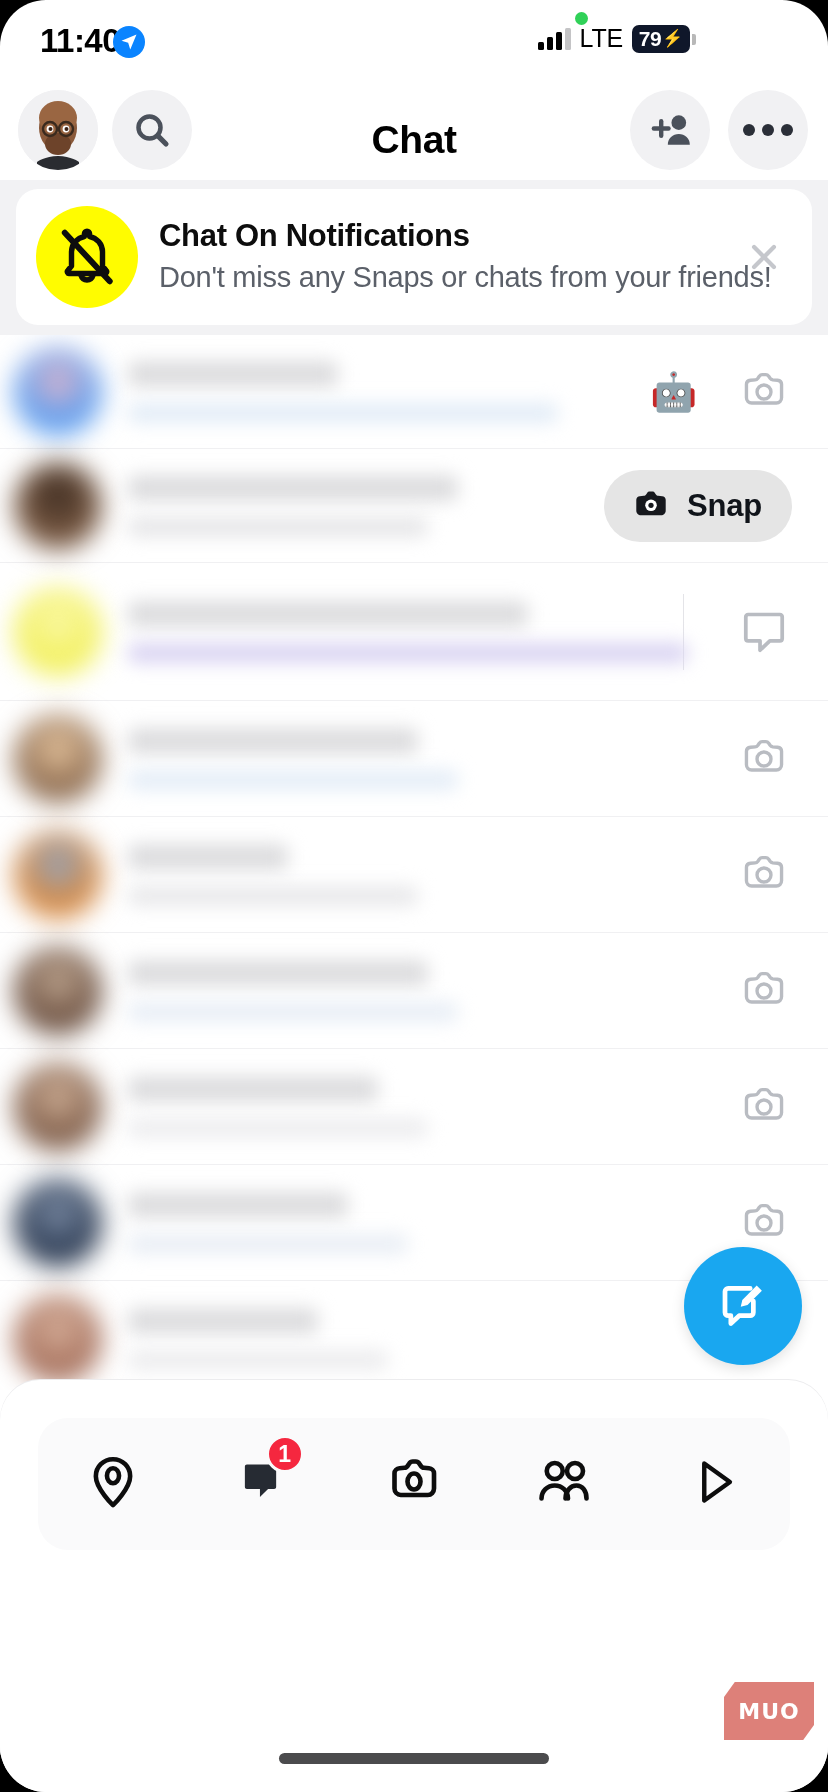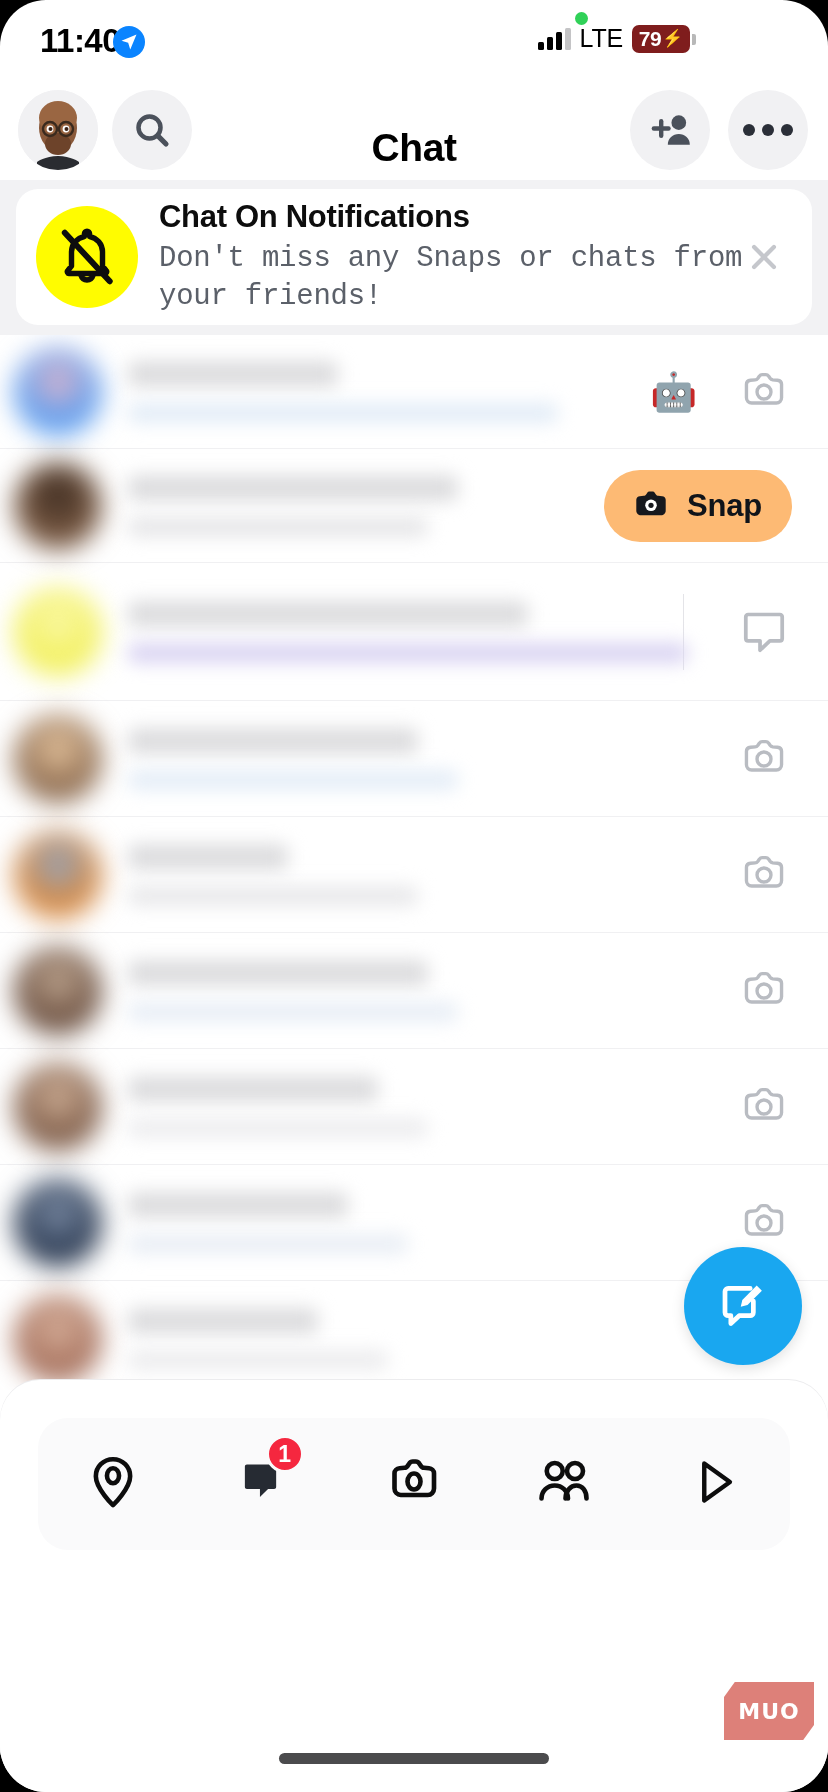--- a/index.html
+++ b/index.html
@@ -45,21 +45,21 @@
   }
   .sig { display: flex; align-items: flex-end; gap: 3px; height: 22px; }
   .sig i { display: block; width: 6px; background: #000; border-radius: 1.5px; }
   .sig i:nth-child(1) { height: 8px; }
   .sig i:nth-child(2) { height: 13px; }
   .sig i:nth-child(3) { height: 18px; }
   .sig i:nth-child(4) { height: 22px; background: #c4c4c6; }
   .lte { font-size: 25px; font-weight: 500; color: #000; letter-spacing: -0.2px; }
   .batt {
     position: relative; width: 58px; height: 28px;
-    border-radius: 7px; background: #7f1d1d;
+    border-radius: 7px; background: #0f172a;
     display: flex; align-items: center; justify-content: center;
   }
   .batt::after {
     content: ""; position: absolute; right: -6px; top: 9px;
     width: 4px; height: 11px; border-radius: 0 2px 2px 0;
     background: rgba(0,0,0,0.28);
   }
   .batt-pct {
     font-size: 21px; font-weight: bold; color: #fff;
     letter-spacing: -0.5px; margin-right: 1px;
@@ -77,21 +77,21 @@
     width: 80px; height: 80px; border-radius: 50%;
     background: #f1f1f3; overflow: hidden;
   }
   .search-btn {
     position: absolute; left: 112px; top: 6px;
     width: 80px; height: 80px; border-radius: 50%;
     background: #f1f1f3;
     display: flex; align-items: center; justify-content: center;
   }
   .hdr-title {
-    position: absolute; left: 0; top: 16px; width: 828px; height: 96px;
+    position: absolute; left: 0; top: 8px; width: 828px; height: 96px;
     display: flex; align-items: center; justify-content: center;
     font-size: 39px; font-weight: bold; color: #000;
     letter-spacing: -0.4px;
   }
   .addfriend-btn {
     position: absolute; right: 118px; top: 6px;
     width: 80px; height: 80px; border-radius: 50%;
     background: #f1f1f3;
     display: flex; align-items: center; justify-content: center;
   }
@@ -127,21 +127,21 @@
     display: flex; align-items: center; justify-content: center;
     flex: 0 0 auto;
   }
   .banner-text { margin-left: 21px; }
   .banner-title {
     font-size: 31px; font-weight: bold; color: #0d0d0d;
     letter-spacing: -0.3px; line-height: 1.22;
   }
   .banner-sub {
     font-size: 29px; color: #5b6069; letter-spacing: -0.25px;
-    line-height: 1.3; margin-top: 4px; font-family: Liberation Mono, monospace;
+    line-height: 1.3; margin-top: 4px;
   }
   .banner-close {
     position: absolute; right: 26px; top: 50%;
     transform: translateY(-50%);
     width: 44px; height: 44px;
     display: flex; align-items: center; justify-content: center;
   }
 
   
   .chatlist {
@@ -179,21 +179,21 @@
     display: flex; align-items: center; justify-content: flex-end;
     padding-right: 36px; gap: 0;
   }
   .cam-icon { width: 56px; display:flex; align-items:center; justify-content:center;}
   .row-divider {
     width: 1.5px; height: 76px; background: #e4e4e8;
     margin-right: 52px;
   }
   .snap-pill {
     display: flex; align-items: center; gap: 15px;
-    background: #fdba74; border-radius: 40px;
+    background: #e5e5e5; border-radius: 40px;
     padding: 15px 30px 15px 26px;
   }
   .snap-pill-label {
     font-size: 31px; font-weight: bold; color: #10141a;
     letter-spacing: -0.2px;
   }
   .robot-emoji {
     font-size: 38px; line-height: 1; margin-right: 38px;
   }
 

